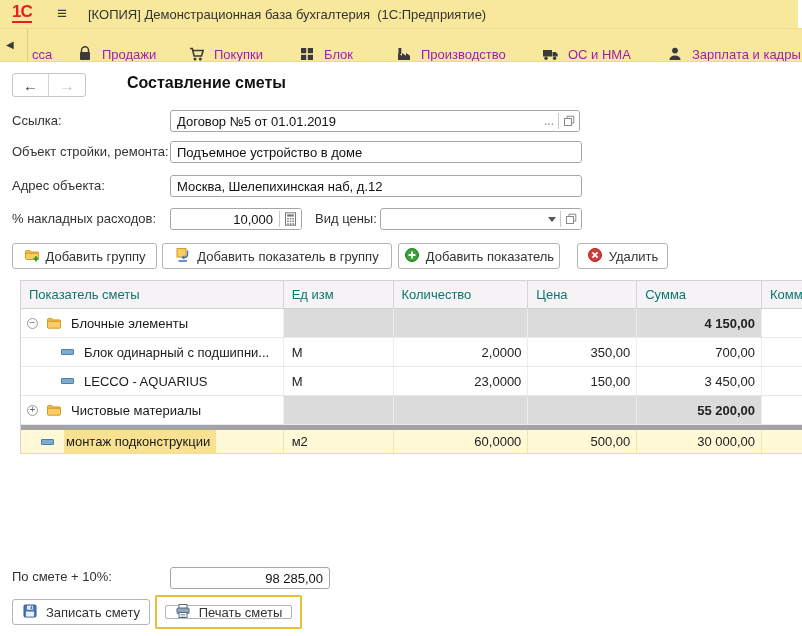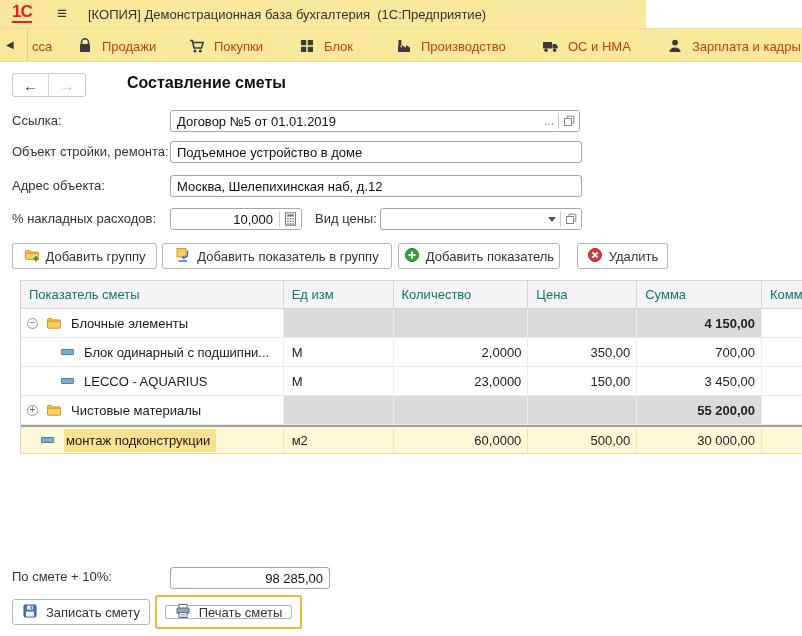--- a/index.html
+++ b/index.html
@@ -4,38 +4,38 @@
 <style>
   * { box-sizing: border-box; margin: 0; padding: 0; }
   html,body { width: 802px; height: 636px; }
   body {
     font-family: "Liberation Sans", sans-serif;
     font-size: 13px; color: #222; background: #fff;
     position: relative; overflow: hidden;
   }
   
   .titlebar {
-    position: absolute; left:0; top:0; width:646px; height:28px;
+    position: absolute; left:0; top:0; width:798px; height:28px;
     background:#F7E89C; display:flex; align-items:center;
   }
   .logo1c {
     position:absolute; left:12px; top:3px; font-weight:bold; font-size:17px;
     color:#E31E24; letter-spacing:-1px; border-bottom:2px solid #E31E24; line-height:18px;
   }
   .hamburger { position:absolute; left:57px; top:4px; font-size:17px; color:#3a3a3a; }
   .wintitle { position:absolute; left:88px; top:7px; font-size:13px; color:#333; white-space:pre; }
   
   .menubar {
     position:absolute; left:0; top:28px; width:802px; height:34px;
     background:#F7E89C; border-top:1px solid #EEDD90; border-bottom:1px solid #EADA8E;
     overflow:hidden;
   }
   .menubar .collapse { position:absolute; left:6px; top:10px; font-size:10px; color:#3a3a3a; }
   .menubar .vdiv { position:absolute; left:27px; top:0; width:1px; height:34px; background:#DECB7C; }
-  .menu-item { position:absolute; top:0; height:34px; display:flex; align-items:center; gap:9px; color:#c2410c; }
+  .menu-item { position:absolute; top:8px; height:34px; display:flex; align-items:center; gap:9px; color:#a21caf; }
   .menu-item svg { display:block; }
   .mi-clip   { left:32px; }
   .mi-sales  { left:77px; }
   .mi-purch  { left:189px; }
   .mi-wh     { left:299px; }
   .mi-prod   { left:396px; }
   .mi-os     { left:542px; }
   .mi-hr     { left:667px; }
   
   .content { position:absolute; left:0; top:62px; width:802px; height:574px; background:#fff; }
@@ -76,21 +76,21 @@
   .thead { display:flex; height:28px; background:#F5F3F5; border-bottom:1px solid #D5D2D5; }
   .th { padding:0 0 0 8px; display:flex; align-items:center; color:#0f766e; border-right:1px solid #D8D5D8; overflow:hidden; white-space:nowrap;text-align:right; }
   .trow { display:flex; height:29px; border-bottom:1px solid #E9E9E9; background:#fff; }
   .c { display:flex; align-items:center; border-right:1px solid #EDEDED; overflow:hidden; white-space:nowrap; }
   .c1 { width:263px; } .c2 { width:110px; padding-left:8px; }
   .c3 { width:135px; } .c4 { width:109px; } .c5 { width:125px; }
   .c6 { width:40px; border-right:none; }
   .num-cell { justify-content:flex-end; padding-right:6px; }
   .gray { background:#DBDBDB; }
   .bold { font-weight:bold; }
-  .trow.sel { background:#FFF9D7; border-top:2px solid #a3a3a3; border-bottom:1px solid #EFDC95; height:29px; }
+  .trow.sel { background:#FFF9D7; border-top:5px solid #a3a3a3; border-bottom:1px solid #EFDC95; height:29px; }
   .trow.sel .c { border-right-color:#F0E4AF; }
   .expander {
     width:11px; height:11px; border:1px solid #999; border-radius:50%;
     display:flex; align-items:center; justify-content:center; margin:0 8px 0 6px; flex:none;
   }
   .expander i { font-style:normal; font-size:10px; line-height:10px; color:#666; }
   .g-ind { padding-left:0; }
   .i-ind2 { padding-left:40px; }
   .i-ind1 { padding-left:20px; }
   .dash { width:13px; height:6px; background:#7EABCE; border:1px solid #4E7FA8; border-radius:1px; margin-right:10px; flex:none; }

